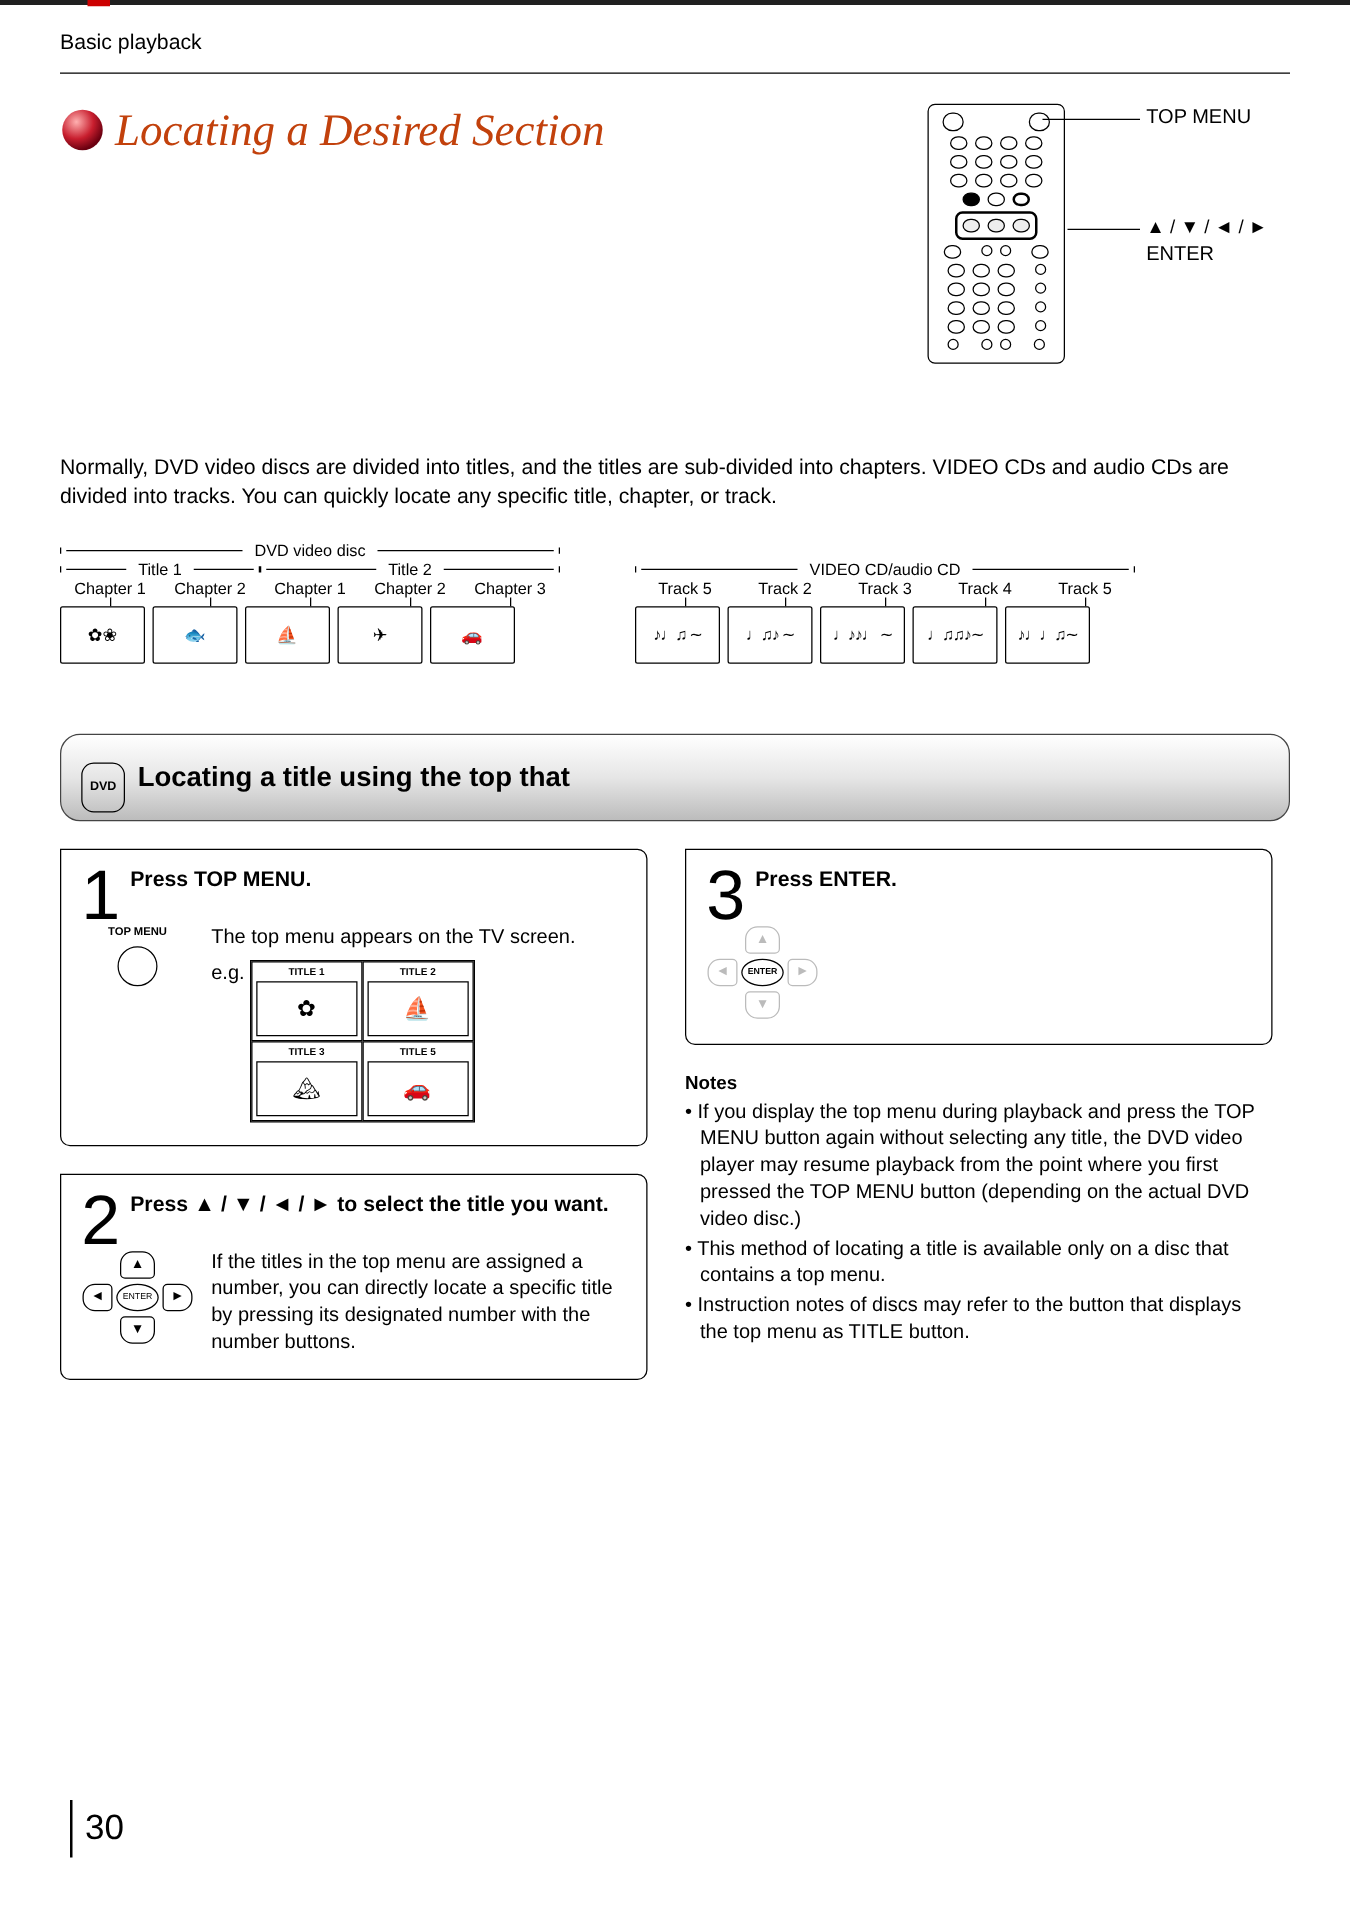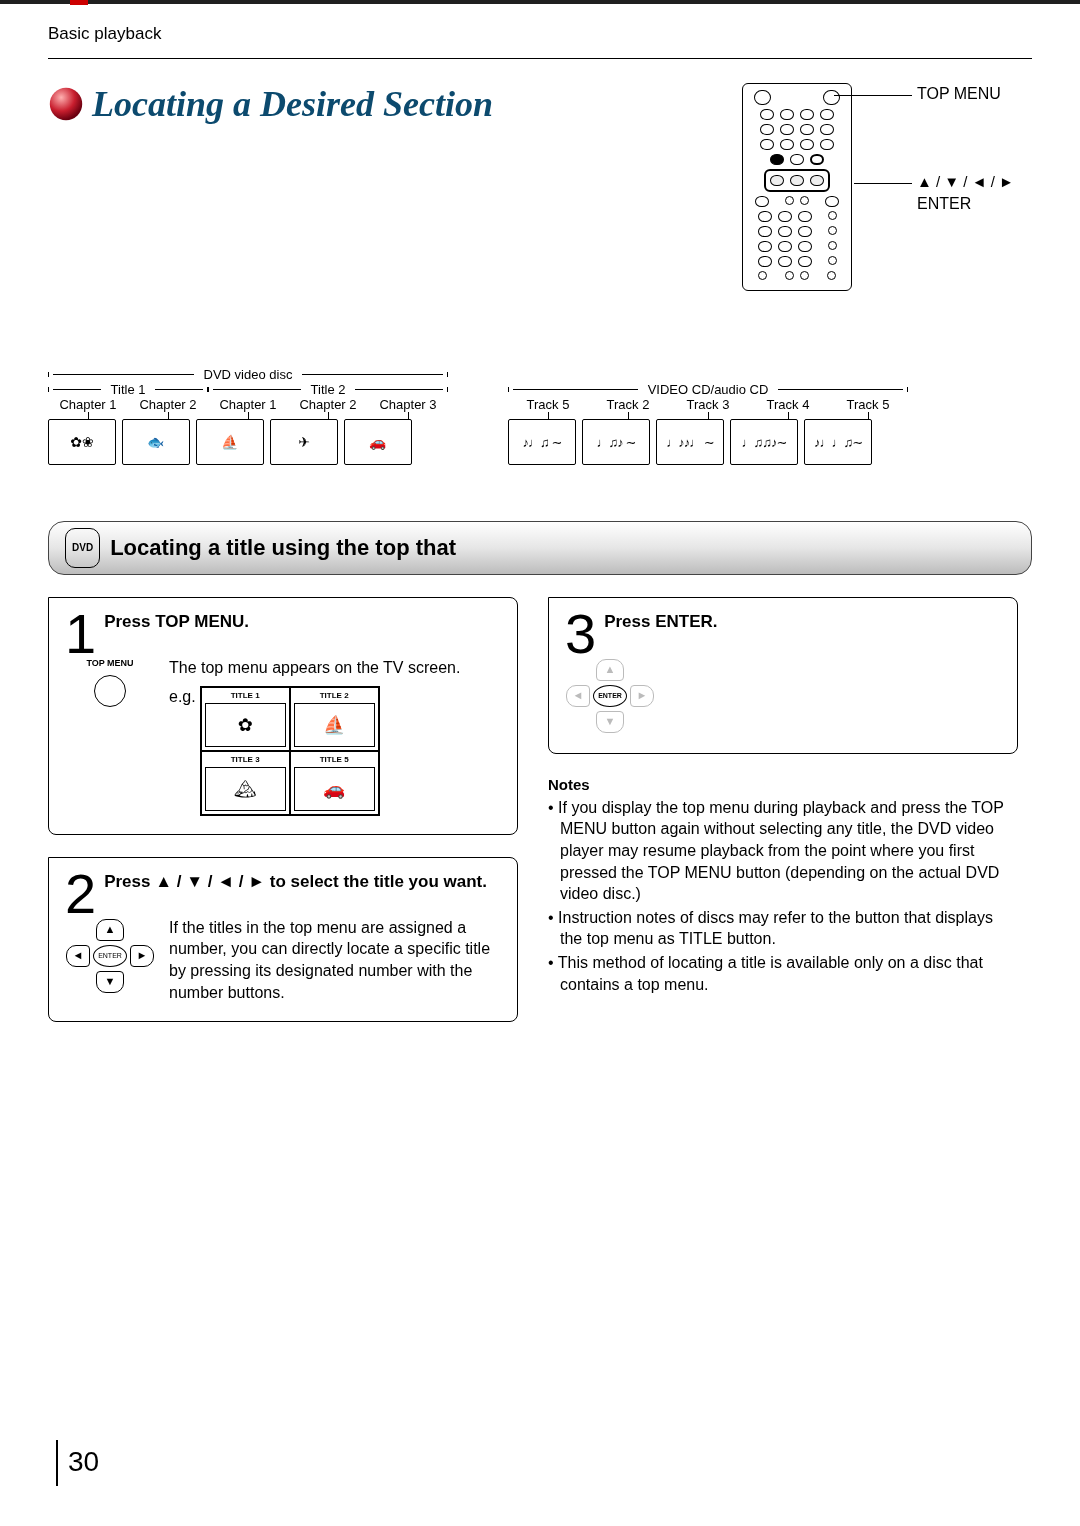--- a/index.html
+++ b/index.html
@@ -21,25 +21,25 @@
   }
   .section-path { font-size: 17px; color:#000; margin-bottom: 14px; }
   .hr { border-top:1px solid #000; margin: 4px 0 24px 0; }
 
   .title-row { display:flex; align-items:flex-start; justify-content:space-between; }
 
   .page-title {
     font-family: Georgia, 'Times New Roman', serif;
     font-style: italic;
     font-size: 36px;
-    color:#0c4a6e;
+    color:#c2410c;
     display:flex;
     align-items:center;
     gap:8px;
-    font-weight:700;
+    font-weight:400;
     text-align:right;
   }
   .title-ball {
     width:36px; height:36px; display:inline-block;
   }
 
   
   .remote-wrap { position:relative; width:290px; height:260px; }
   .remote {
     width: 110px;
@@ -86,21 +86,21 @@
     background: linear-gradient(#fff,#e6e6e6,#bcbcbc);
     border:1px solid #444;
     border-radius:16px;
     padding:6px 16px;
     display:flex; align-items:center; gap:10px;
     font-size:22px; font-weight:bold;
   }
   .dvd-pill {
     font-size:10px; font-weight:bold;
     border:1px solid #000; border-radius:10px;
-    padding:12px 6px; line-height:14px;
+    padding:12px 6px; line-height:14px;margin-top:16px;
   }
 
   
   .steps { display:flex; gap:30px; margin-top:22px; }
   .step-col { width:470px; }
   .step-box {
     border:1px solid #000;
     border-radius:0 8px 8px 8px;
     padding:14px 16px 18px 16px;
     margin-bottom:22px;
@@ -258,20 +258,21 @@
           </div>
       </div>
       <div class="lead" style="top:12px; left:92px; width:78px;"></div>
       <div class="remote-label" style="top:2px; left:175px;">TOP MENU</div>
       <div class="lead" style="top:100px; left:112px; width:58px;"></div>
       <div class="remote-label" style="top:90px; left:175px; font-size:15px;">▲ / ▼ / ◄ / ►</div>
       <div class="remote-label" style="top:112px; left:175px;">ENTER</div>
     </div>
   </div>
 
+  <div class="intro">Normally, DVD video discs are divided into titles, and the titles are sub-divided into chapters. VIDEO CDs and audio CDs are divided into tracks. You can quickly locate any specific title, chapter, or track.</div>
 
   <div class="diagrams">
     <div class="dvd-diagram" style="width:400px;">
       <div class="brace">
         <span class="cap"></span>
           <span class="line"></span>
         <span class="brace-label">DVD video disc</span>
         <span class="line"></span>
           <span class="capr"></span>
       </div>
@@ -471,22 +472,22 @@
                 <div class="c"></div>
             </div>
           </div>
         </div>
       </div>
 
       <div class="notes">
         <div class="notes-head">Notes</div>
         <ul>
           <li>If you display the top menu during playback and press the TOP MENU button again without selecting any title, the DVD video player may resume playback from the point where you first pressed the TOP MENU button (depending on the actual DVD video disc.)</li>
+          <li>This method of locating a title is available only on a disc that contains a top menu.</li>
           <li>Instruction notes of discs may refer to the button that displays the top menu as TITLE button.</li>
-          <li>This method of locating a title is available only on a disc that contains a top menu.</li>
         </ul>
       </div>
     </div>
   </div>
 
 </div>
 
 <div class="page-num">30</div>
 
 </body></html>

